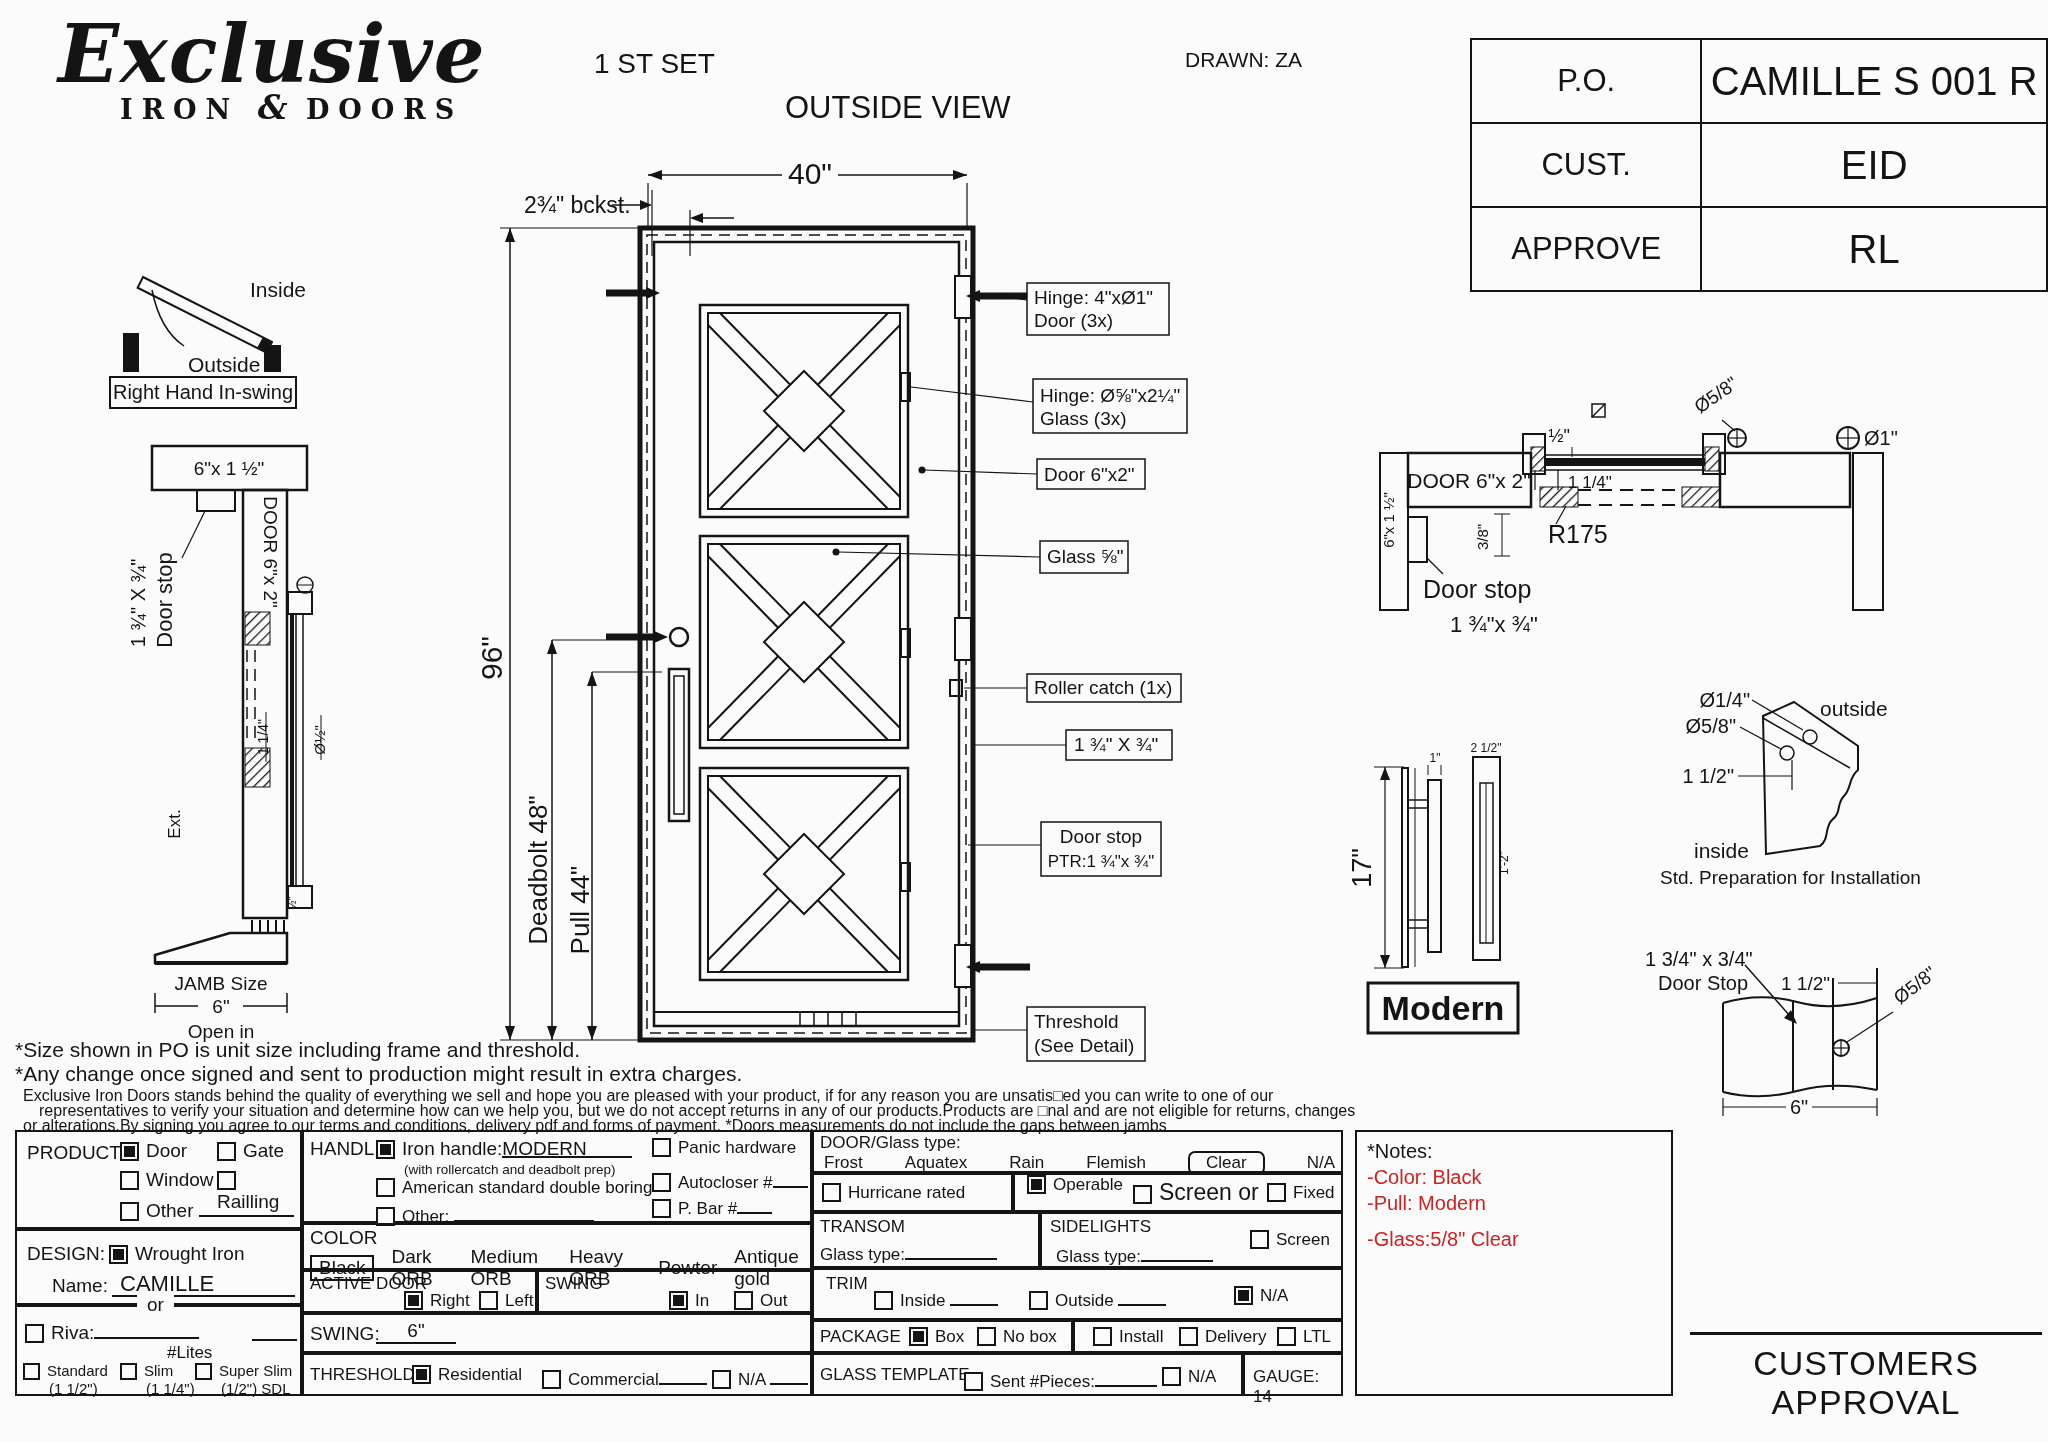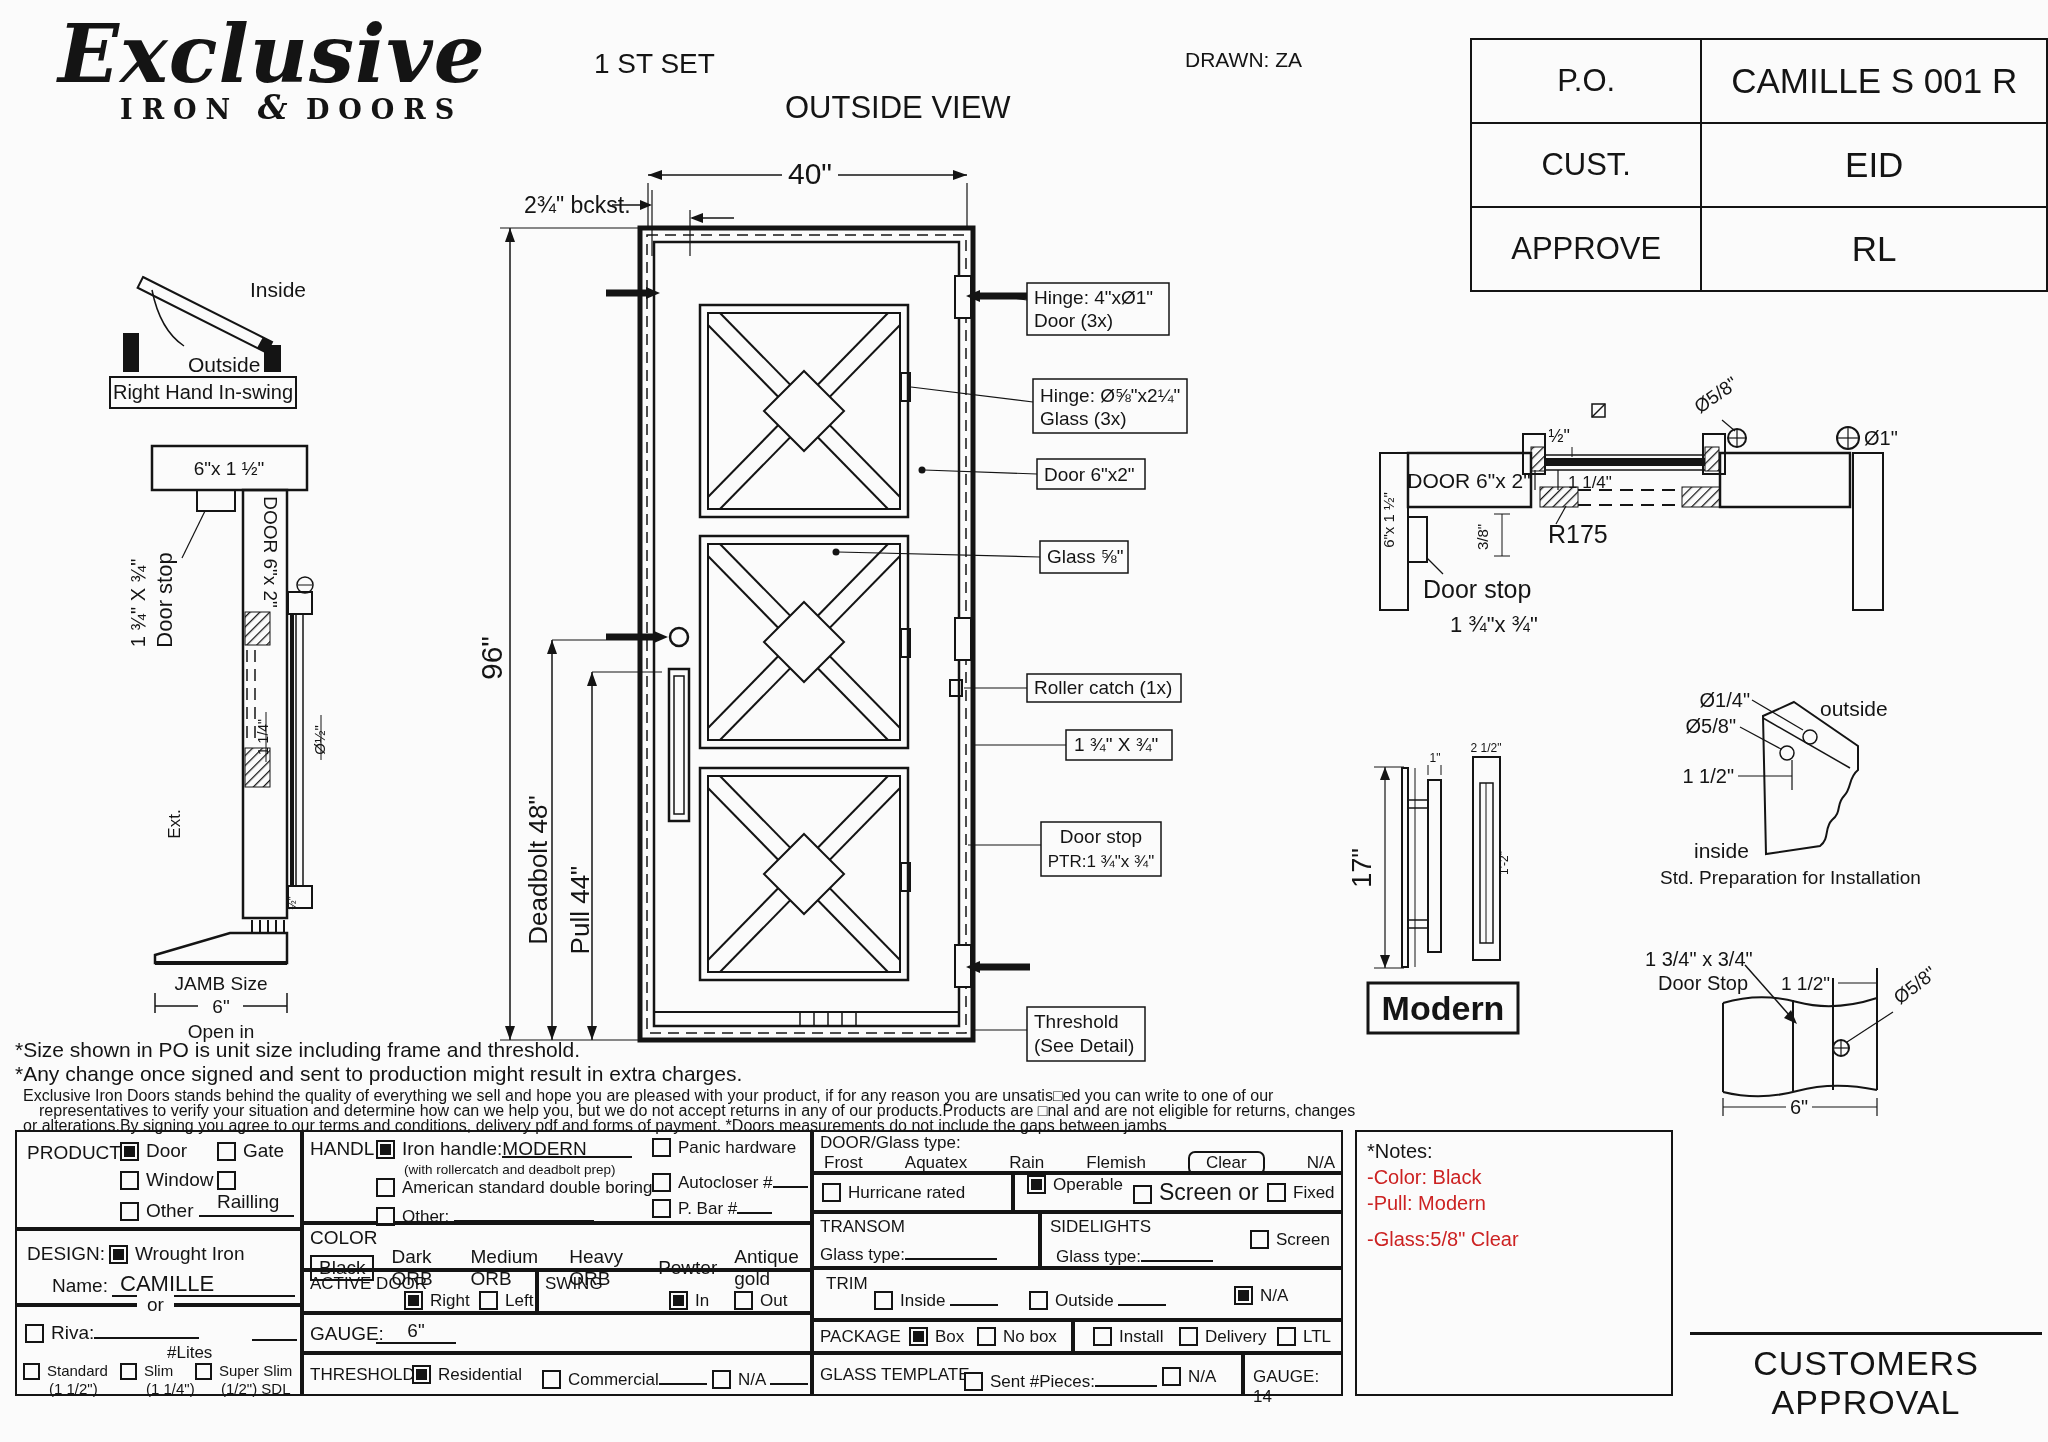--- a/index.html
+++ b/index.html
@@ -10,21 +10,21 @@
   .logo-script{font-family:"DejaVu Serif",serif;font-style:italic;font-weight:bold;
                font-size:80px;letter-spacing:1px;line-height:1;}
   .logo-sub{font-family:"DejaVu Serif",serif;font-size:27px;letter-spacing:9px;font-weight:600;}
   .logo-amp{font-style:italic;font-size:33px;letter-spacing:0;}
   .t-set{font-size:28px;}
   .t-view{font-size:31px;}
   .t-drawn{font-size:21px;}
   table.info{border-collapse:collapse;}
   table.info td{border:2.5px solid #141414;text-align:center;vertical-align:middle;background:#fbfbfb;}
   .info .lbl{width:227px;font-size:31px;}
-  .info .val{width:343px;font-size:35px;margin-top:12px;}
+  .info .val{width:343px;font-size:40px;margin-top:12px;}
   .info tr{height:84px;}
   .big{font-size:42px;}
   .disc1{font-size:21px;}
   .disc2{font-size:16px;line-height:15px;}
   .cell{position:absolute;border:2.5px solid #141414;box-sizing:border-box;}
   .cb{display:inline-block;width:19px;height:19px;border:2.5px solid #141414;background:#fbfbfb;
       vertical-align:-4px;margin-right:7px;box-sizing:border-box;padding:2px;}
   .cb.checked::after{content:"";display:block;width:100%;height:100%;background:#141414;}
   .uline{display:inline-block;border-bottom:2px solid #141414;height:18px;}
   .f19{font-size:19px;} .f17{font-size:17px;} .f15{font-size:15px;} .f13{font-size:13.5px;}
@@ -429,21 +429,21 @@
     <span class="abs f17" style="left:6px;top:2px;">ACTIVE DOOR</span>
     <span class="abs f17" style="left:100px;top:19px;"><span class="cb checked"></span><span>Right</span></span>
     <span class="abs f17" style="left:175px;top:19px;"><span class="cb"></span><span>Left</span></span>
   </div>
   <div class="cell" style="left:537px;top:1270px;width:275px;height:43px;">
     <span class="abs f17" style="left:6px;top:2px;">SWING</span>
     <span class="abs f17" style="left:130px;top:19px;"><span class="cb checked"></span><span>In</span></span>
     <span class="abs f17" style="left:195px;top:19px;"><span class="cb"></span><span>Out</span></span>
   </div>
   <div class="cell" style="left:302px;top:1313px;width:510px;height:40px;">
-    <span class="abs f19" style="left:6px;top:8px;">GAUGE:</span>
+    <span class="abs f19" style="left:6px;top:8px;">SWING:</span>
     <span class="abs f19 uline" style="left:72px;top:5px;width:80px;text-align:center;height:22px;">6"</span>
   </div>
   <div class="cell" style="left:302px;top:1353px;width:510px;height:43px;">
     <span class="abs f17" style="left:6px;top:10px;">THRESHOLD</span>
     <span class="abs f17" style="left:108px;top:10px;"><span class="cb checked"></span><span>Residential</span></span>
     <span class="abs f17" style="left:238px;top:10px;"><span class="cb"></span><span>Commercial</span><span class="uline" style="width:48px;"></span></span>
     <span class="abs f17" style="left:408px;top:10px;"><span class="cb"></span><span>N/A</span> <span class="uline" style="width:38px;"></span></span>
   </div>
 
   <div class="cell" style="left:812px;top:1130px;width:531px;height:43px;">

